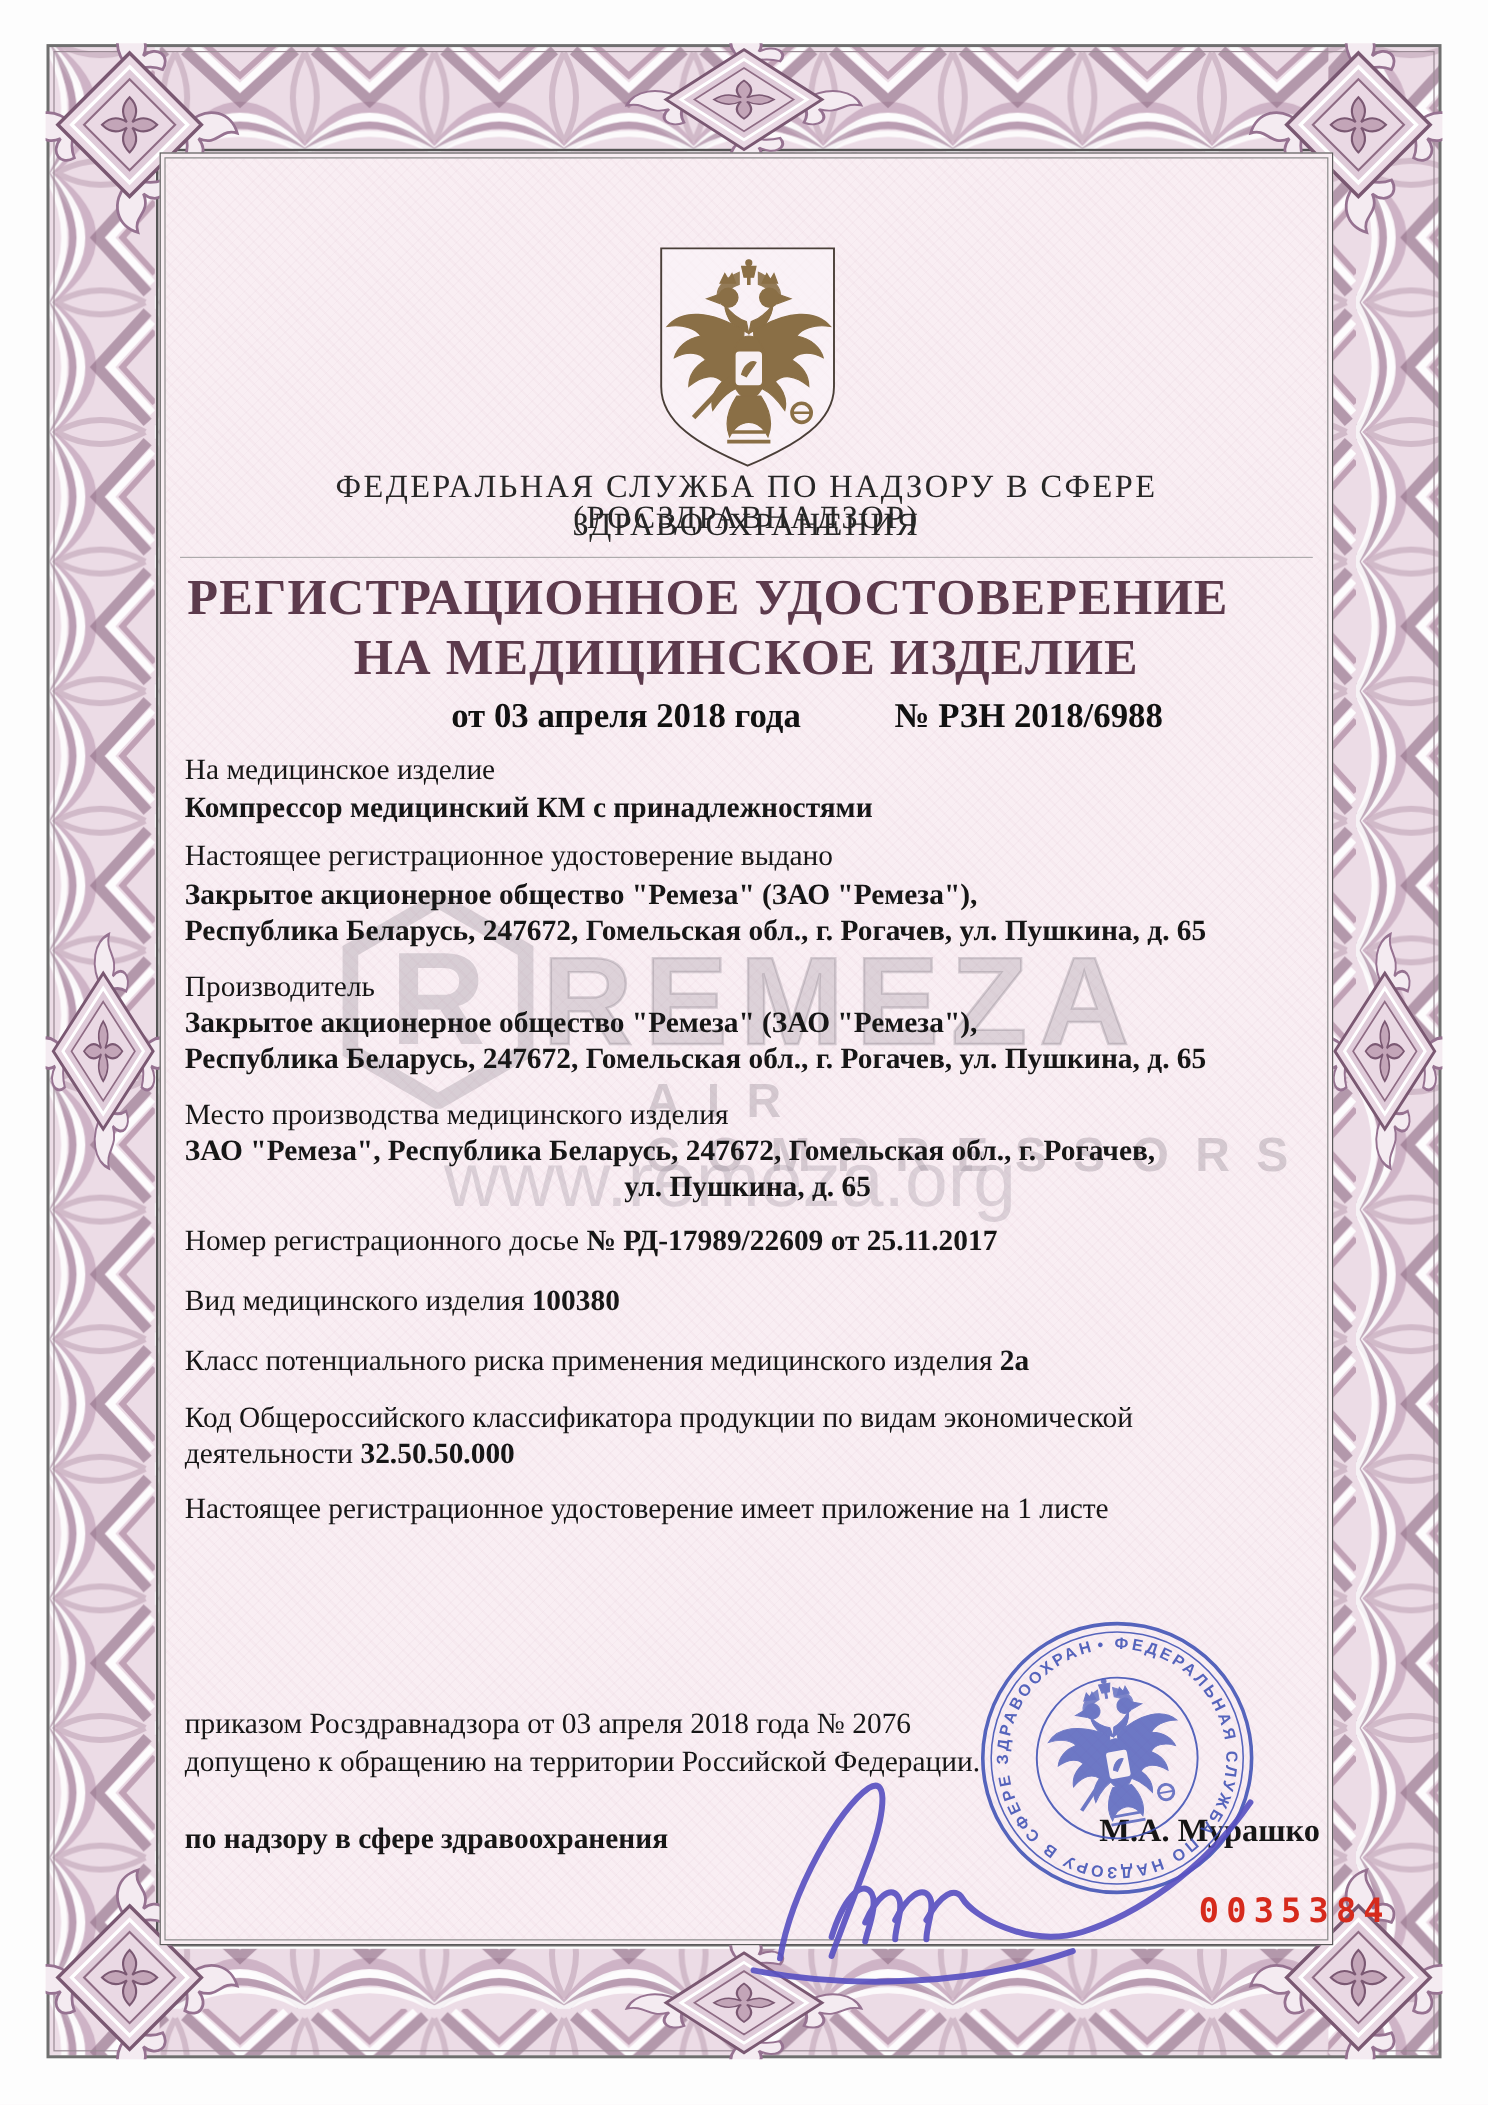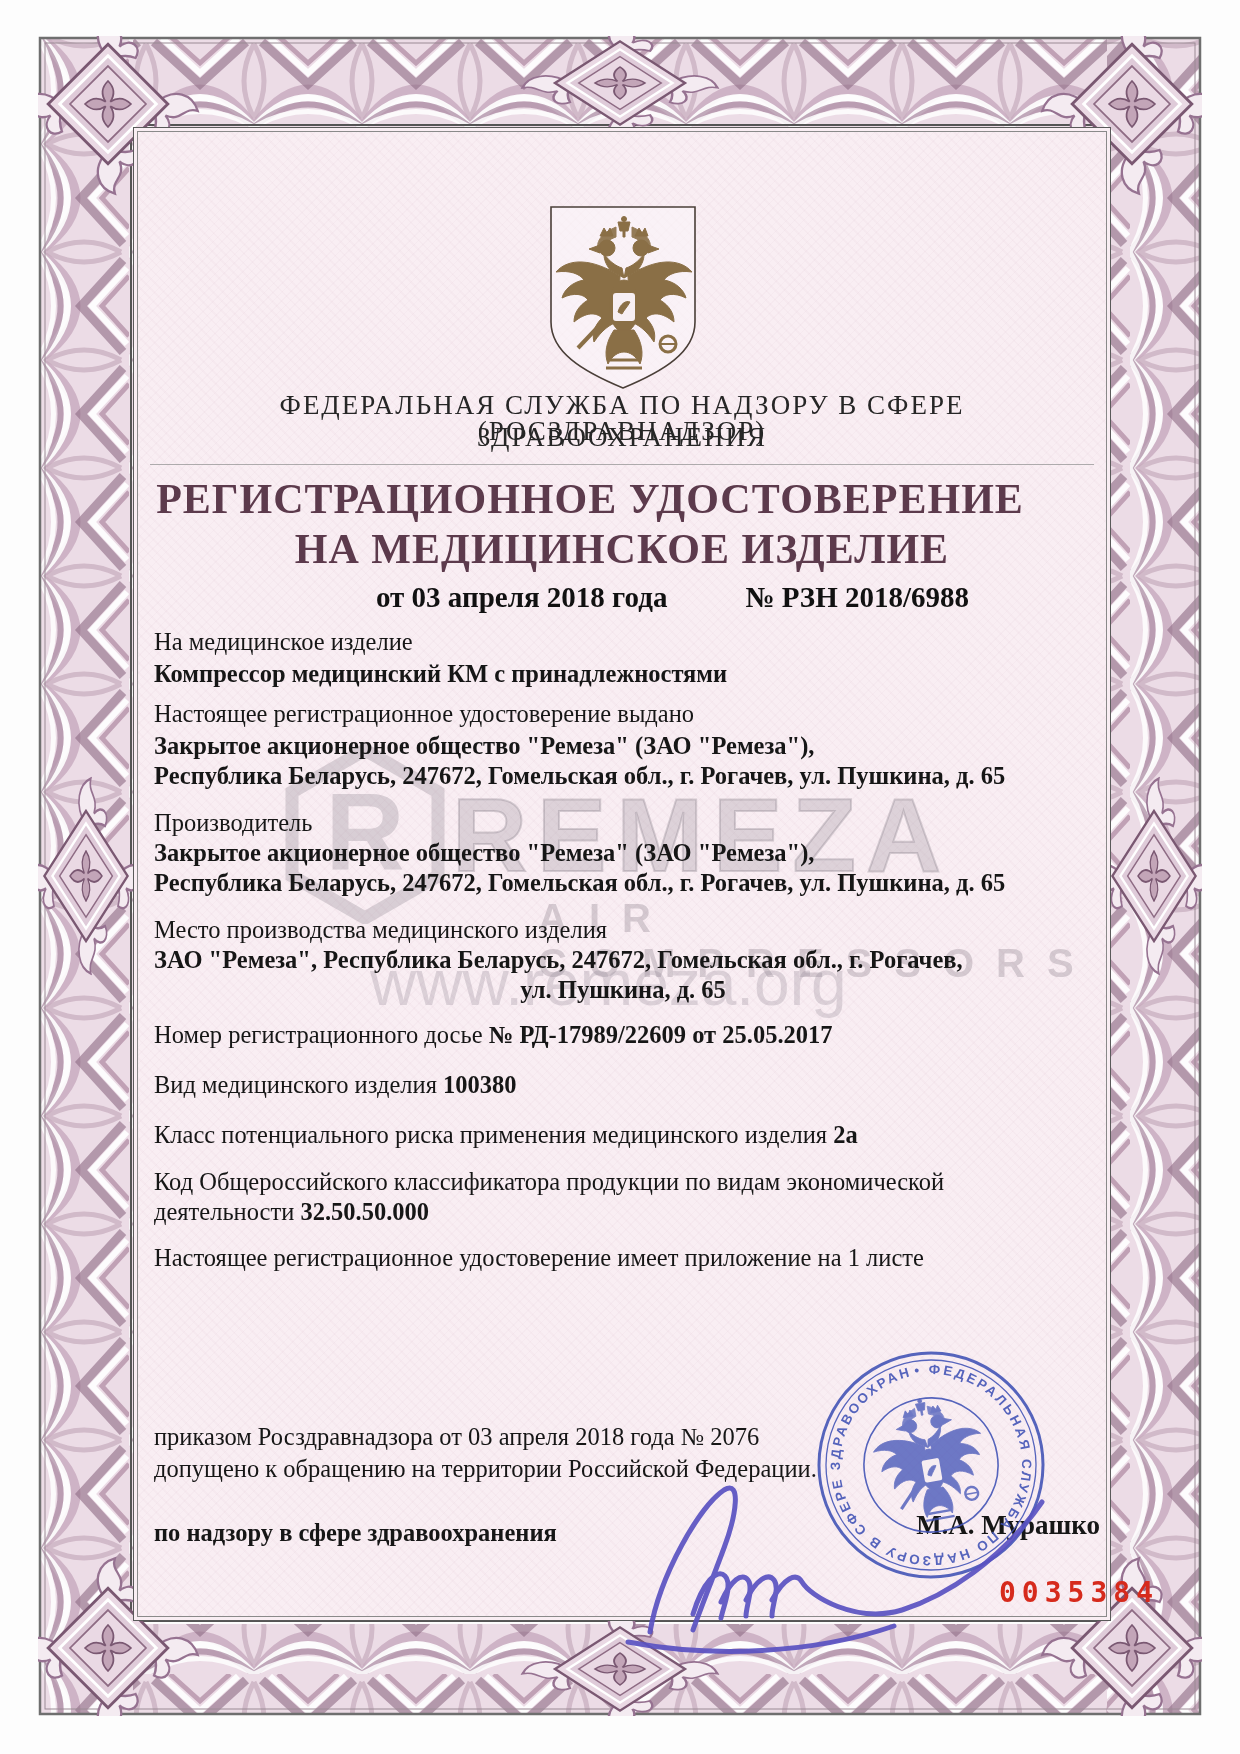--- a/index.html
+++ b/index.html
@@ -178,21 +178,21 @@
 
   <div class="abs txt body-line" style="top:681px;">Производитель</div>
   <div class="abs txt body-line b" style="top:711px;">Закрытое акционерное общество "Ремеза" (ЗАО "Ремеза"),</div>
   <div class="abs txt body-line b" style="top:741px;">Республика Беларусь, 247672, Гомельская обл., г. Рогачев, ул. Пушкина, д. 65</div>
 
   <div class="abs txt body-line" style="top:788px;">Место производства медицинского изделия</div>
   <div class="abs txt body-line b" style="top:818px;">ЗАО "Ремеза", Республика Беларусь, 247672, Гомельская обл., г. Рогачев,</div>
   <div class="abs txt body-line b" style="top:848px;text-align:center;">ул. Пушкина, д. 65</div>
 
   <div class="abs txt body-line" style="top:893px;">
-    <span>Номер регистрационного досье </span><span class="b">№ РД-17989/22609 от 25.05.2017</span>
+    <span>Номер регистрационного досье </span><span class="b">№ РД-17989/22609 от 25.11.2017</span>
   </div>
   <div class="abs txt body-line" style="top:943px;">
     <span>Вид медицинского изделия </span><span class="b">100380</span>
   </div>
   <div class="abs txt body-line" style="top:993px;">
     <span>Класс потенциального риска применения медицинского изделия </span><span class="b">2а</span>
   </div>
   <div class="abs txt body-line" style="top:1040px;">Код Общероссийского классификатора продукции по видам экономической</div>
   <div class="abs txt body-line" style="top:1070px;">
     <span>деятельности </span><span class="b">32.50.50.000</span>

